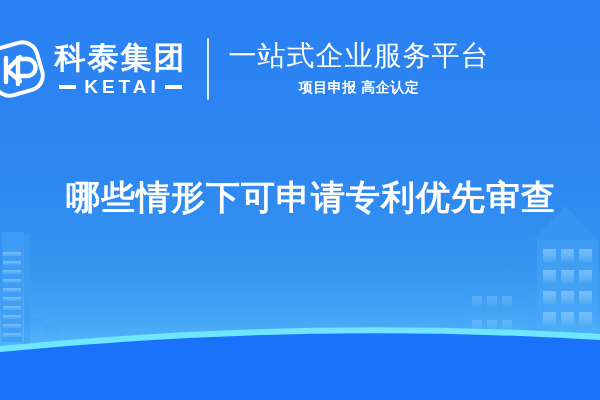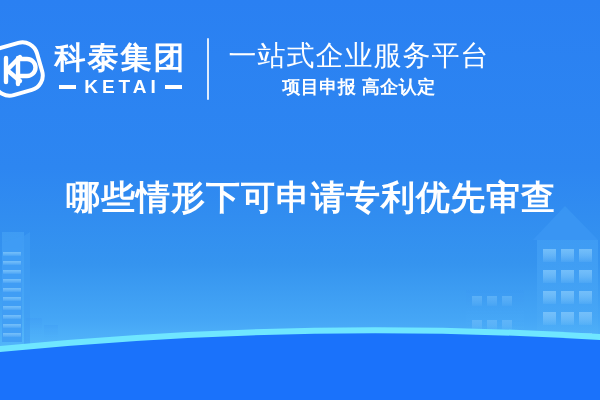--- a/index.html
+++ b/index.html
@@ -45,21 +45,21 @@
     width:2px;height:62px;background:rgba(255,255,255,.85);
     margin:0 20px;flex:0 0 2px;border-radius:1px;
   }
 
   .slogan{display:flex;flex-direction:column;align-items:center;justify-content:center;}
   .slogan-main{
     color:#ffffff;font-size:28px;line-height:33px;font-weight:500;
     letter-spacing:1px;white-space:nowrap;
   }
   .slogan-sub{
-    color:#ffffff;font-size:18px;line-height:24px;font-weight:bold;
+    color:#ffffff;font-size:14px;line-height:24px;font-weight:bold;
     letter-spacing:.5px;white-space:nowrap;margin-top:3px;
   }
 
   
   .title{
     position:absolute;left:0;top:152px;width:600px;
     text-align:center;color:#ffffff;
     font-size:34px;line-height:44px;font-weight:bold;
     letter-spacing:1px;white-space:nowrap;padding-left:11px;
   }

